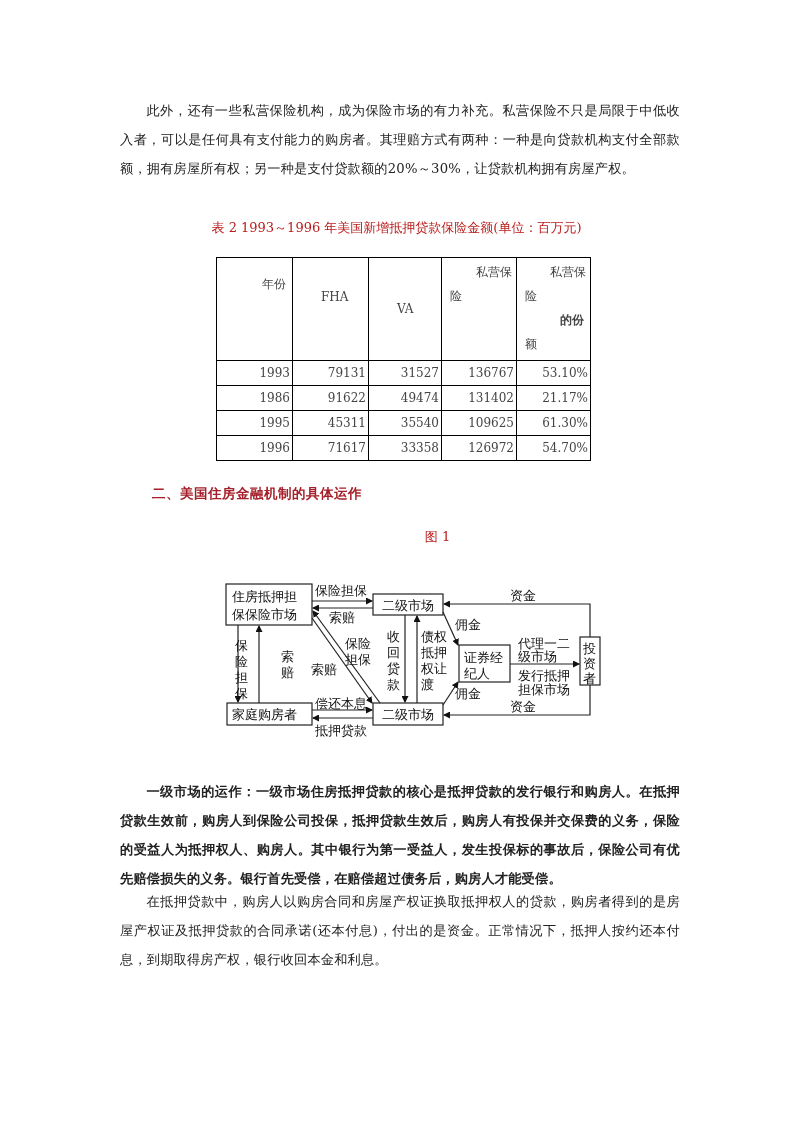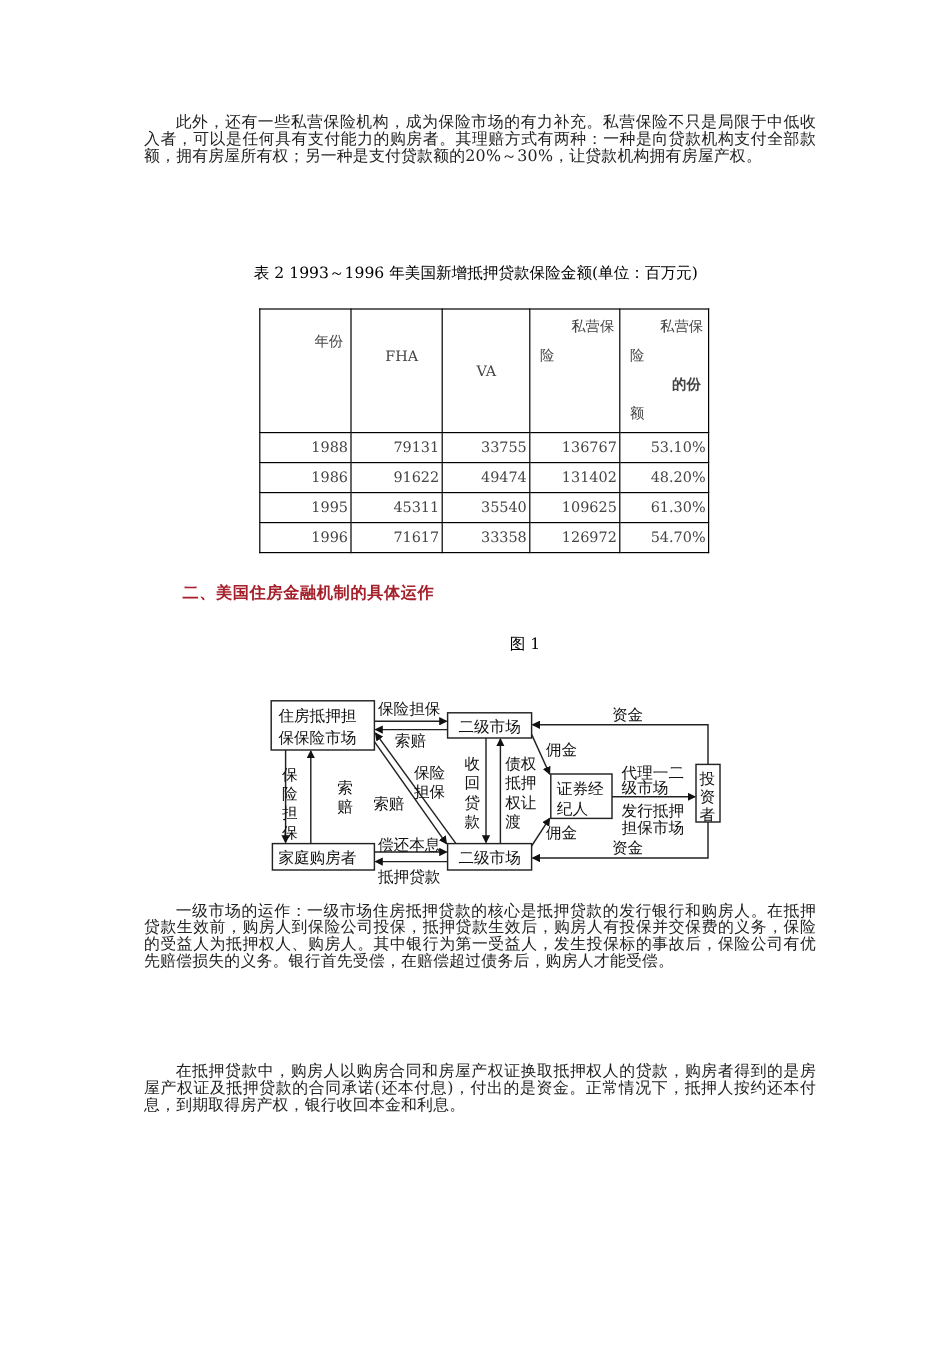--- a/index.html
+++ b/index.html
@@ -1,20 +1,20 @@
 <!DOCTYPE html>
 <html><head>
 <meta charset="utf-8">
 <style>
   html, body { margin: 0; padding: 0; background: #ffffff; }
   body { width: 793px; height: 1122px; position: relative; overflow: hidden;
          font-family: "DejaVu Serif", "Liberation Serif", serif; color: #222; }
-  .para { position: absolute; left: 120px; width: 560px; font-size: 13.2px; line-height: 14px;
+  .para { position: absolute; left: 120px; width: 560px; font-size: 13.2px; line-height: 29px;
           text-indent: 2em; margin: 0; text-align: justify; letter-spacing: 0.2px; }
-  .caption { position: absolute; left: 0; width: 793px; text-align: center; color: #000000;
+  .caption { position: absolute; left: 0; width: 793px; text-align: center; color: #b91c1c;
              font-size: 13px; }
   .heading { position: absolute; left: 152px; color: #a5202a; font-size: 13.5px; font-weight: bold;
              font-family: Liberation Sans, sans-serif; letter-spacing: 0.5px; }
   table.data { position: absolute; left: 216px; top: 257px; border-collapse: collapse;
                font-size: 12px; color: #444; }
   table.data td { border: 1px solid #000; text-align: right; padding: 0 2px 0 4px;
                   height: 24px; vertical-align: middle; }
   table.data tr.hdr td { height: 102px; vertical-align: top; text-align: center; }
   .hdr-cell { position: relative; height: 102px; }
   .hdr-cell span { position: absolute; }
@@ -56,32 +56,32 @@
     <td style="width:67px;">
       <div class="hdr-cell">
         <span style="right:2px; top:6px;">私营保</span>
         <span style="left:4px; top:30px;">险</span>
         <span style="right:4px; top:54px;font-weight:bold;">的份</span>
         <span style="left:4px; top:78px;">额</span>
       </div>
     </td>
   </tr>
   <tr>
-    <td>1988</td>
+    <td>1993</td>
     <td>79131</td>
-    <td>33755</td>
+    <td>31527</td>
     <td>136767</td>
     <td>53.10%</td>
   </tr>
   <tr>
     <td>1986</td>
     <td>91622</td>
     <td>49474</td>
     <td>131402</td>
-    <td>48.20%</td>
+    <td>21.17%</td>
   </tr>
   <tr>
     <td>1995</td>
     <td>45311</td>
     <td>35540</td>
     <td>109625</td>
     <td>61.30%</td>
   </tr>
   <tr>
     <td>1996</td>
@@ -186,15 +186,15 @@
 
       <text x="305" y="30">资金</text>
       <text x="305" y="141">资金</text>
 
       <text x="110" y="138">偿还本息</text>
       <text x="110" y="165">抵押贷款</text>
     </g>
   </svg>
 </div>
 
-<p class="para" style="top:753px;">一级市场的运作：一级市场住房抵押贷款的核心是抵押贷款的发行银行和购房人。在抵押贷款生效前，购房人到保险公司投保，抵押贷款生效后，购房人有投保并交保费的义务，保险的受益人为抵押权人、购房人。其中银行为第一受益人，发生投保标的事故后，保险公司有优先赔偿损失的义务。银行首先受偿，在赔偿超过债务后，购房人才能受偿。</p>
+<p class="para" style="top:777px;font-weight:bold;">一级市场的运作：一级市场住房抵押贷款的核心是抵押贷款的发行银行和购房人。在抵押贷款生效前，购房人到保险公司投保，抵押贷款生效后，购房人有投保并交保费的义务，保险的受益人为抵押权人、购房人。其中银行为第一受益人，发生投保标的事故后，保险公司有优先赔偿损失的义务。银行首先受偿，在赔偿超过债务后，购房人才能受偿。</p>
 
 <p class="para" style="top:887px;">在抵押贷款中，购房人以购房合同和房屋产权证换取抵押权人的贷款，购房者得到的是房屋产权证及抵押贷款的合同承诺(还本付息)，付出的是资金。正常情况下，抵押人按约还本付息，到期取得房产权，银行收回本金和利息。</p>
 
 </body></html>

